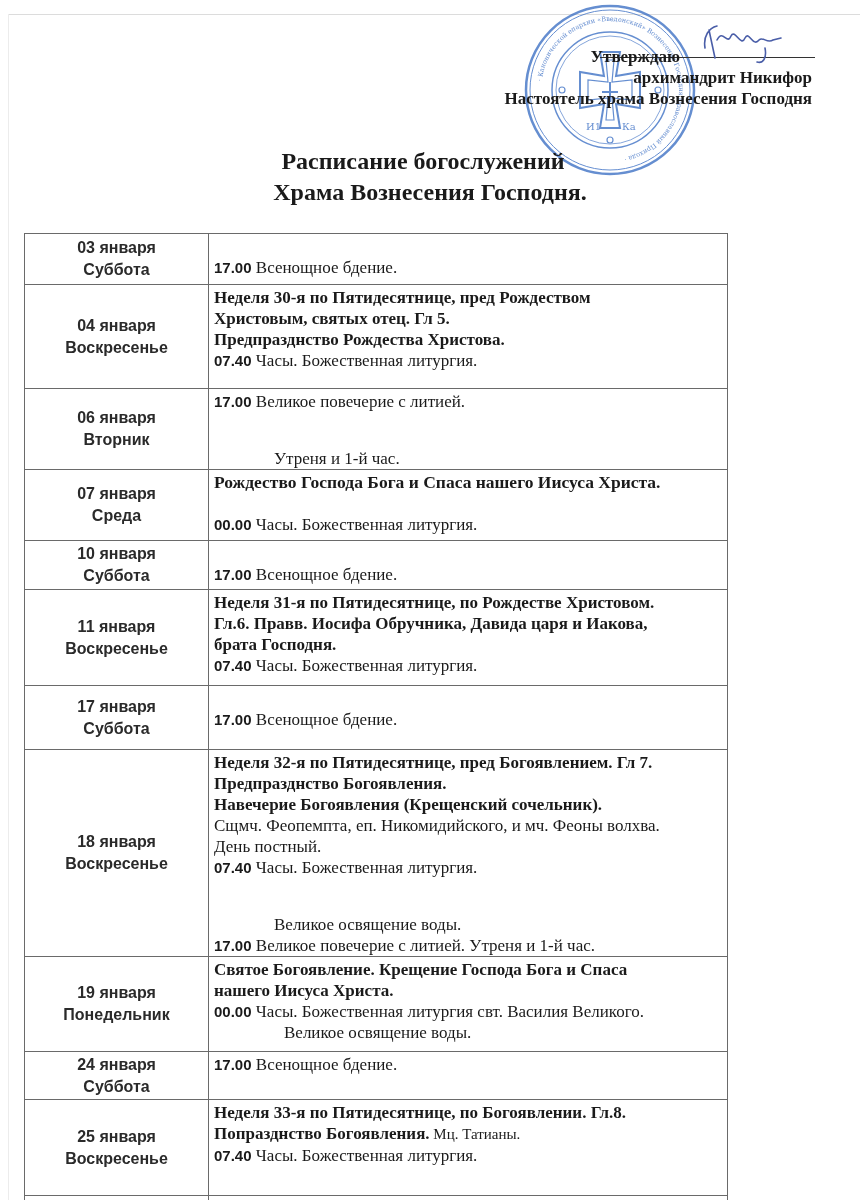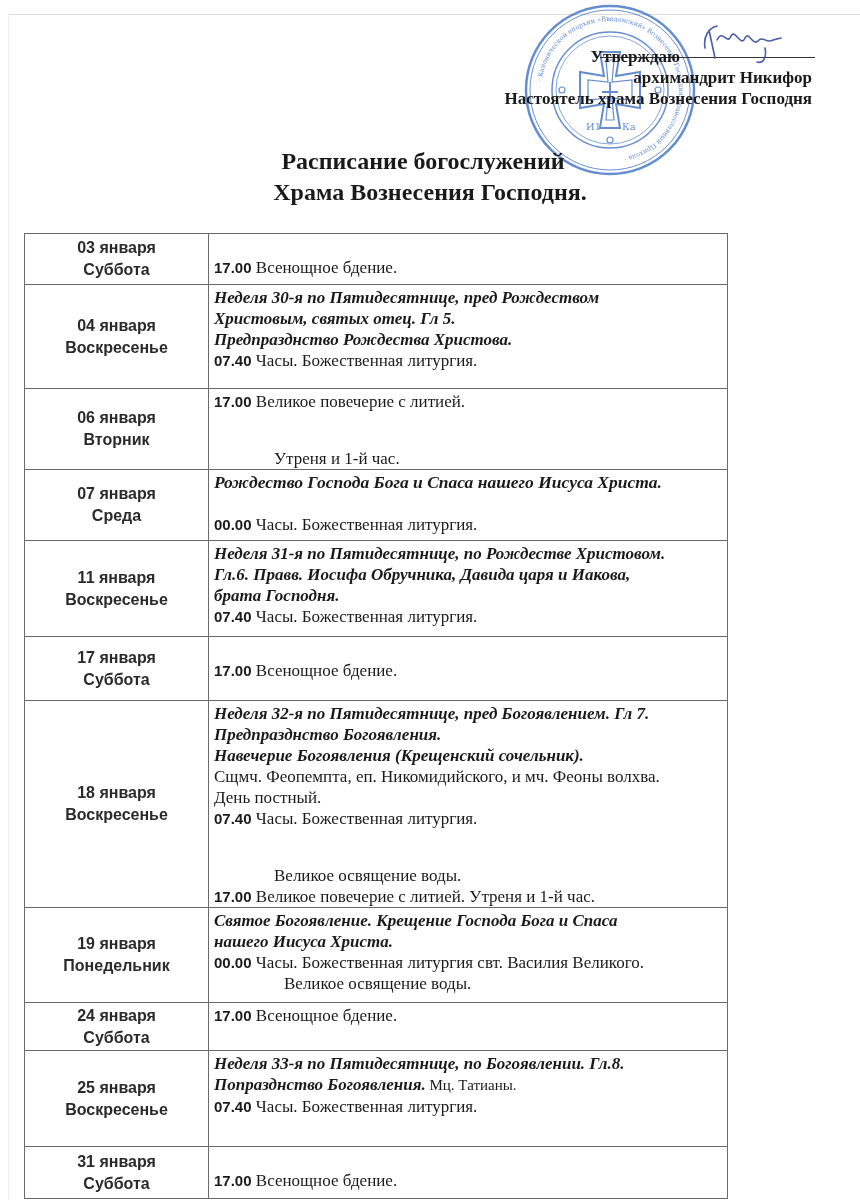--- a/index.html
+++ b/index.html
@@ -57,21 +57,21 @@
       width: 183px;
       text-align: center; vertical-align: middle !important;
       font-family: "Liberation Sans", sans-serif;
       font-weight: bold; font-size: 16px; line-height: 22px; color: #2a2a2a;
     }
     td.events-cell {
       padding: 2px 4px 0 5px !important;
       font-size: 17px; line-height: 21px;
     }
     .ev-line { display: block; white-space: nowrap; }
-    .ev-feast { font-weight: bold; font-style: italic; }
+    .ev-feast { font-weight: bold; }
     .ev-saint { }
     .ev-time { font-family: "Liberation Sans", sans-serif; font-weight: bold; font-size: 15px; }
     .indent { padding-left: 60px; margin-top: 36px; }
     .indent2 { padding-left: 70px; }
     .push-bottom { padding-top: 21px; }
   </style>
 </head>
 <body>
 
 <div class="page-edge"></div>
@@ -157,20 +157,29 @@
     <td class="date-cell">
       <div>07 января</div>
       <div>Среда</div>
     </td>
     <td class="events-cell">
       <span class="ev-line ev-feast" style="font-size:17.5px">Рождество Господа Бога и Спаса нашего Иисуса Христа.</span>
       <span class="ev-line push-bottom"><span class="ev-time">00.00</span><span> Часы. Божественная литургия.</span></span>
     </td>
   </tr>
 
+  <tr style="height:49px">
+    <td class="date-cell">
+      <div>10 января</div>
+      <div>Суббота</div>
+    </td>
+    <td class="events-cell">
+      <span class="ev-line push-bottom"><span class="ev-time">17.00</span><span> Всенощное бдение.</span></span>
+    </td>
+  </tr>
 
   <tr style="height:96px">
     <td class="date-cell">
       <div>11 января</div>
       <div>Воскресенье</div>
     </td>
     <td class="events-cell">
       <span class="ev-line ev-feast">Неделя 31-я по Пятидесятнице, по Рождестве Христовом.</span>
       <span class="ev-line ev-feast">Гл.6. Правв. Иосифа Обручника, Давида царя и Иакова,</span>
       <span class="ev-line ev-feast">брата Господня.</span>

